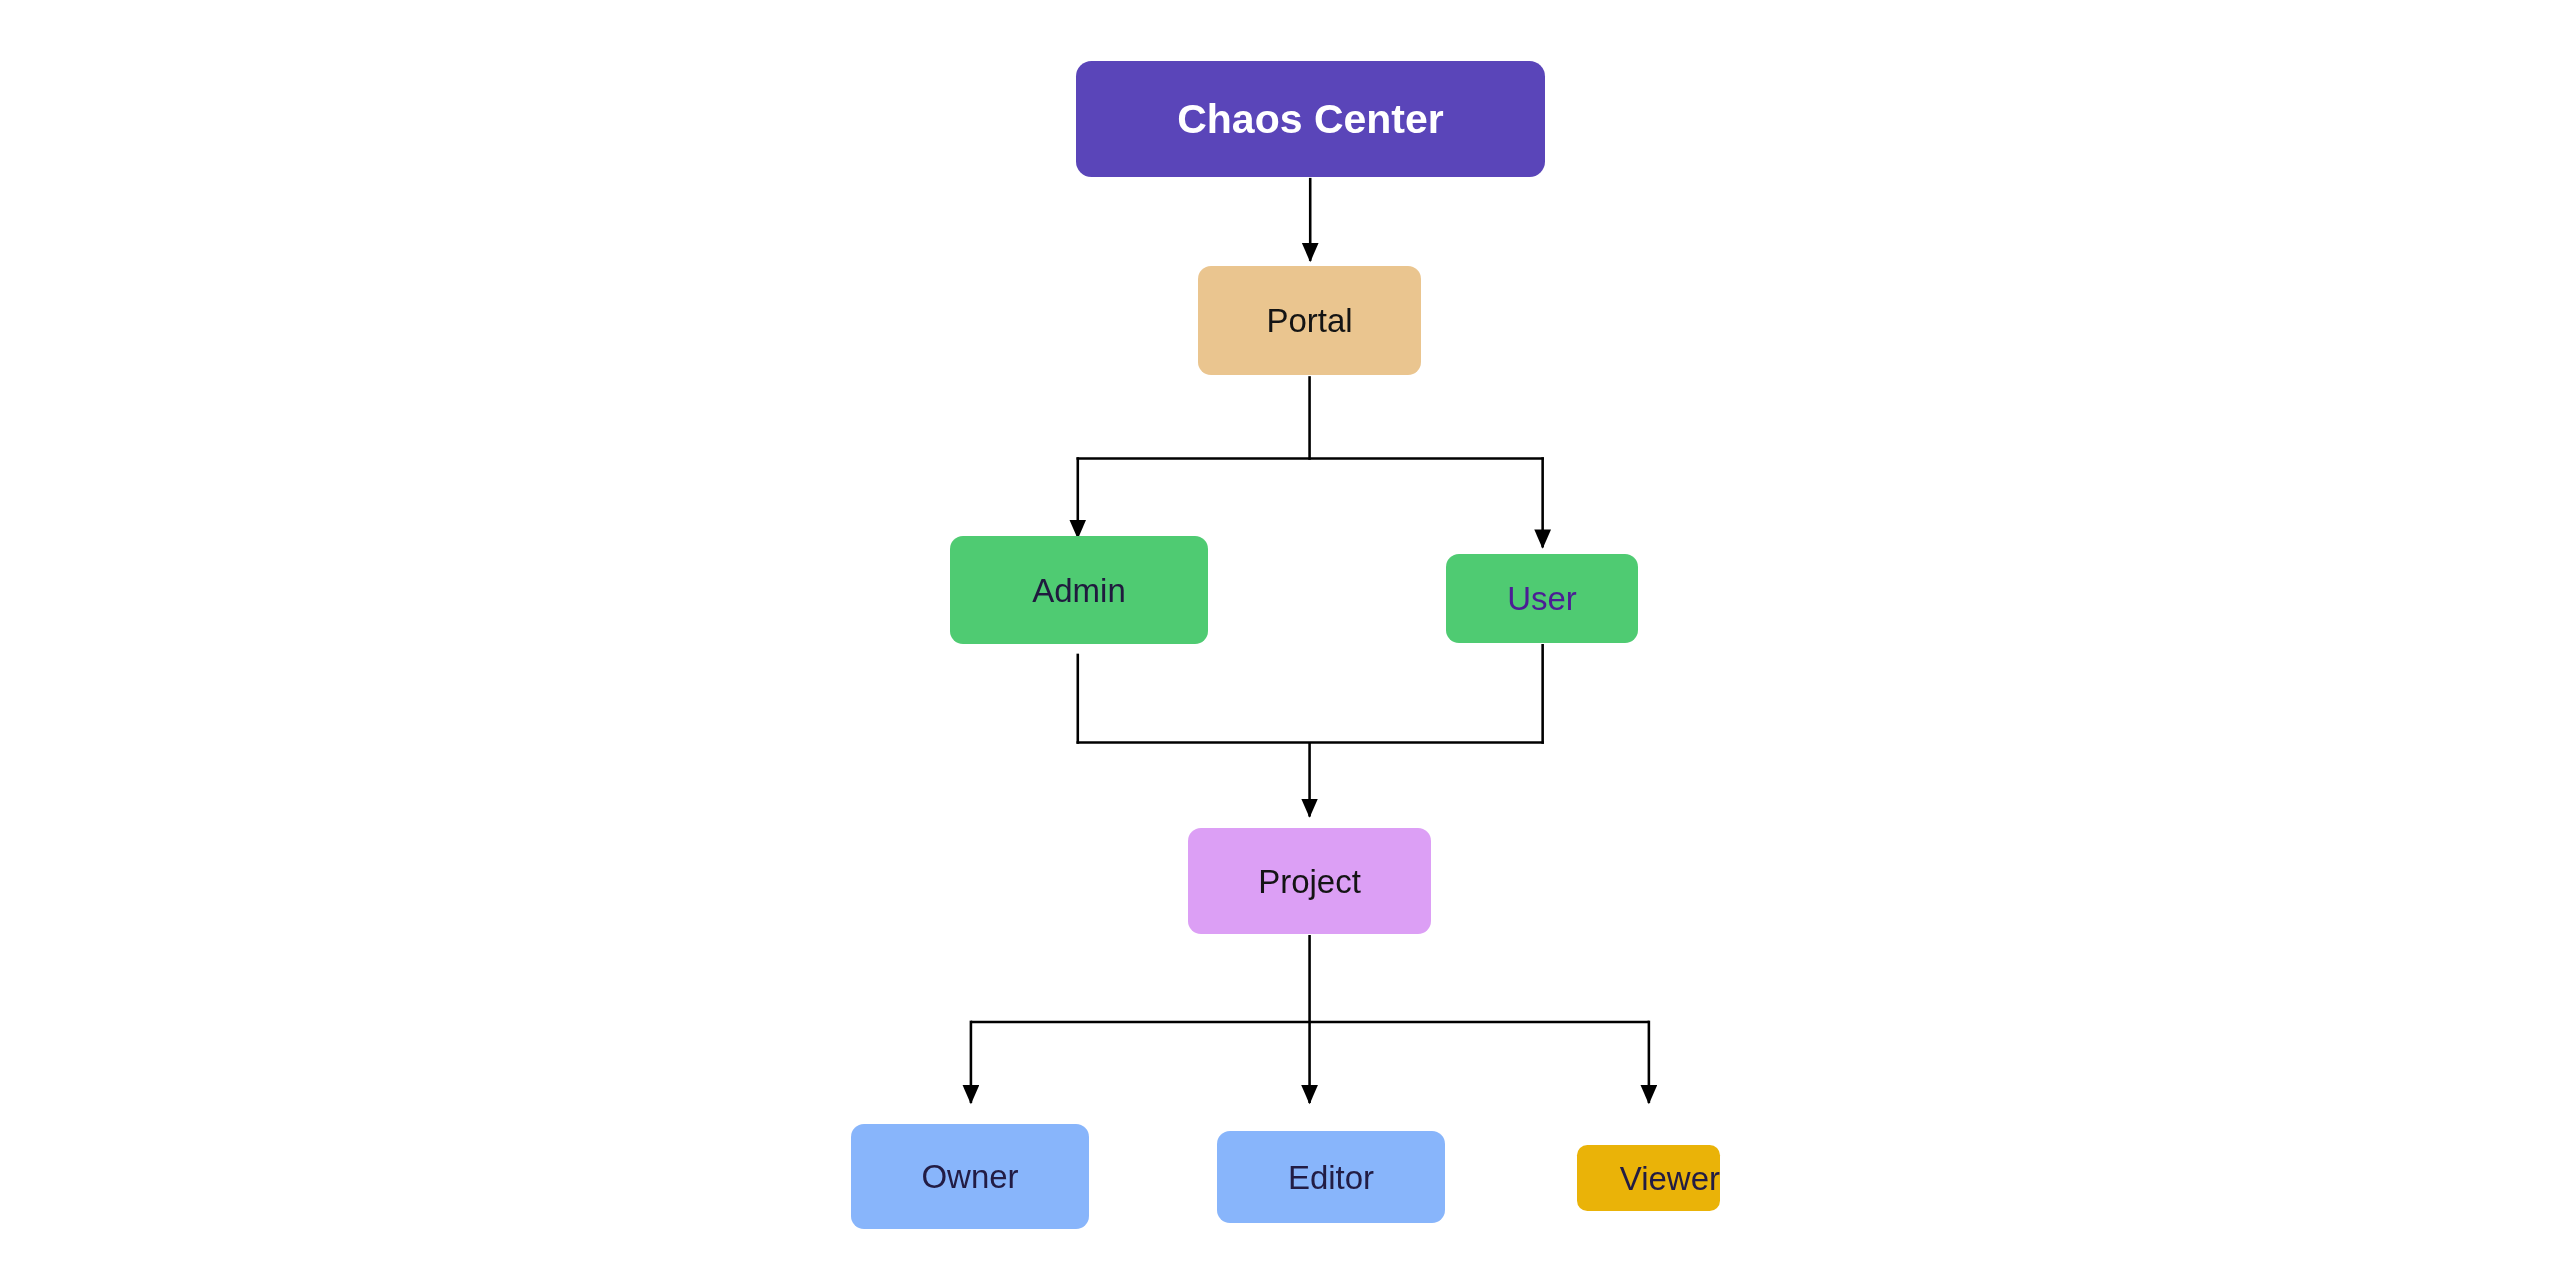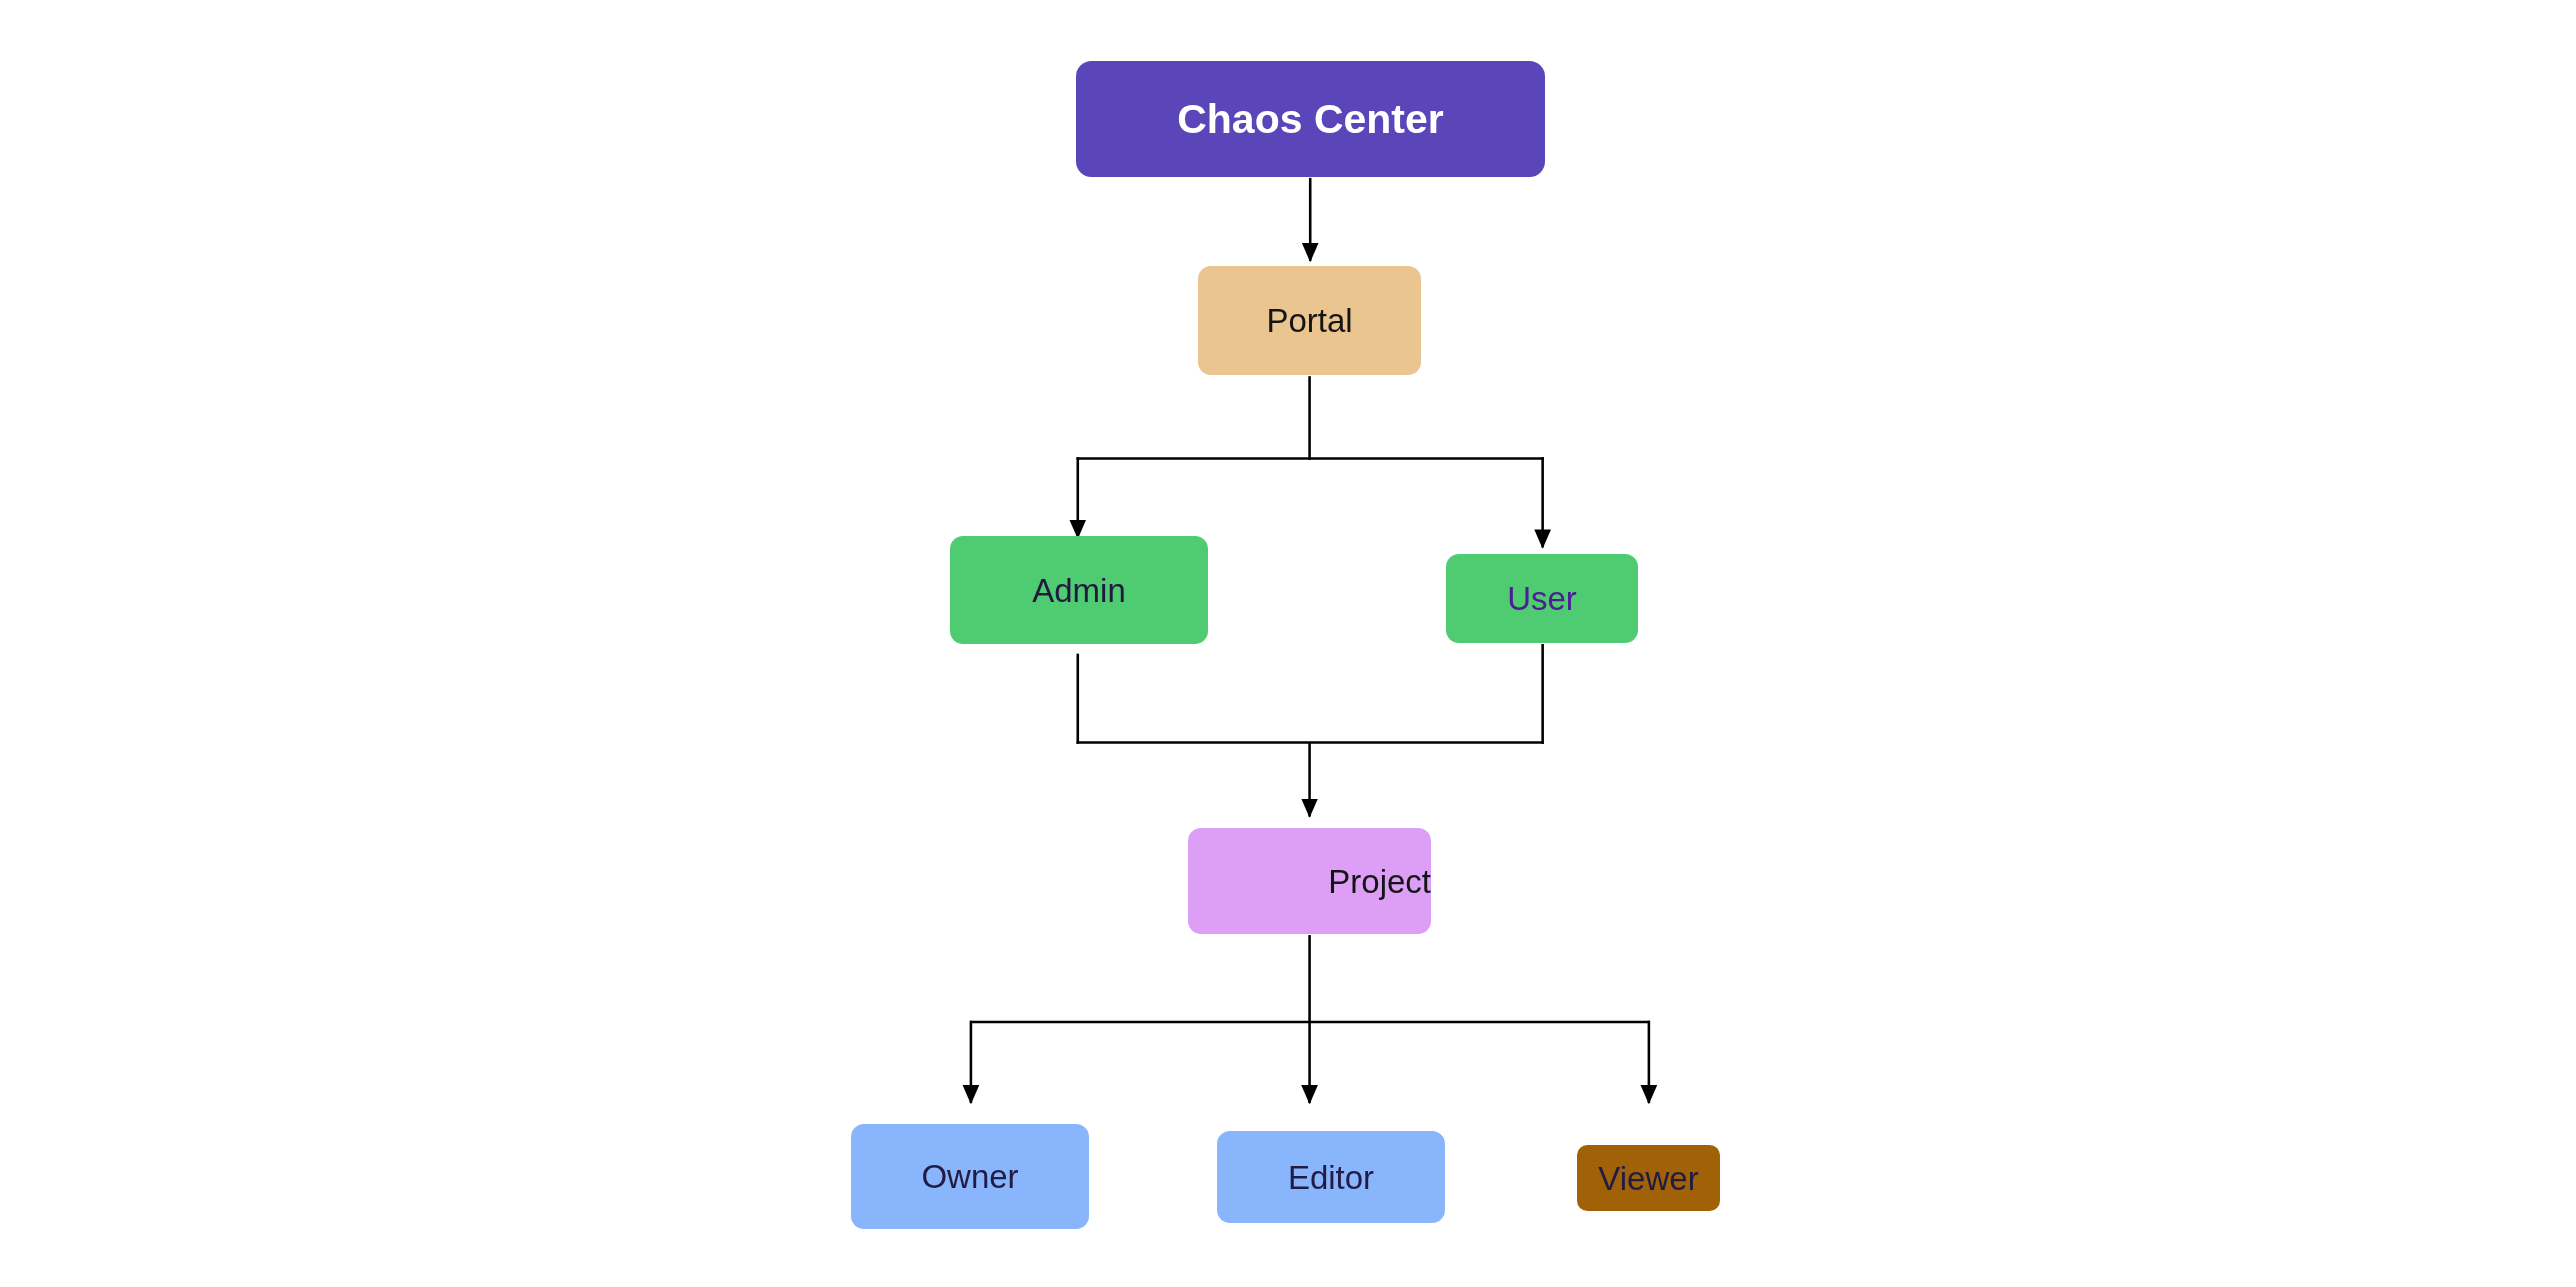--- a/index.html
+++ b/index.html
@@ -89,30 +89,30 @@
   </div>
 
   <div class="node" id="node-admin" style="background-color: rgb(79, 203, 114); color: rgb(32, 26, 62);">
     <span class="label">Admin</span>
   </div>
 
   <div class="node" id="node-user" style="background-color: rgb(79, 203, 114); color: #4c1d95;">
     <span class="label">User</span>
   </div>
 
-  <div class="node" id="node-project" style="background-color: rgb(220, 159, 245); color: rgb(20, 20, 20); justify-content: flex-end;">
+  <div class="node" id="node-project" style="background-color: rgb(220, 159, 245); color: rgb(20, 20, 20);">
     <span class="label">Project</span>
   </div>
 
   <div class="node" id="node-owner" style="background-color: rgb(136, 181, 251); color: rgb(34, 28, 68);">
     <span class="label">Owner</span>
   </div>
 
   <div class="node" id="node-editor" style="background-color: rgb(136, 181, 251); color: rgb(34, 28, 68);">
     <span class="label">Editor</span>
   </div>
 
-  <div class="node" id="node-viewer" style="background-color: #a16207; color: rgb(34, 28, 68);">
+  <div class="node" id="node-viewer" style="background-color: #eab308; color: rgb(34, 28, 68); justify-content: flex-end;">
     <span class="label">Viewer</span>
   </div>
 
 </div>
 
 
 </body></html>

